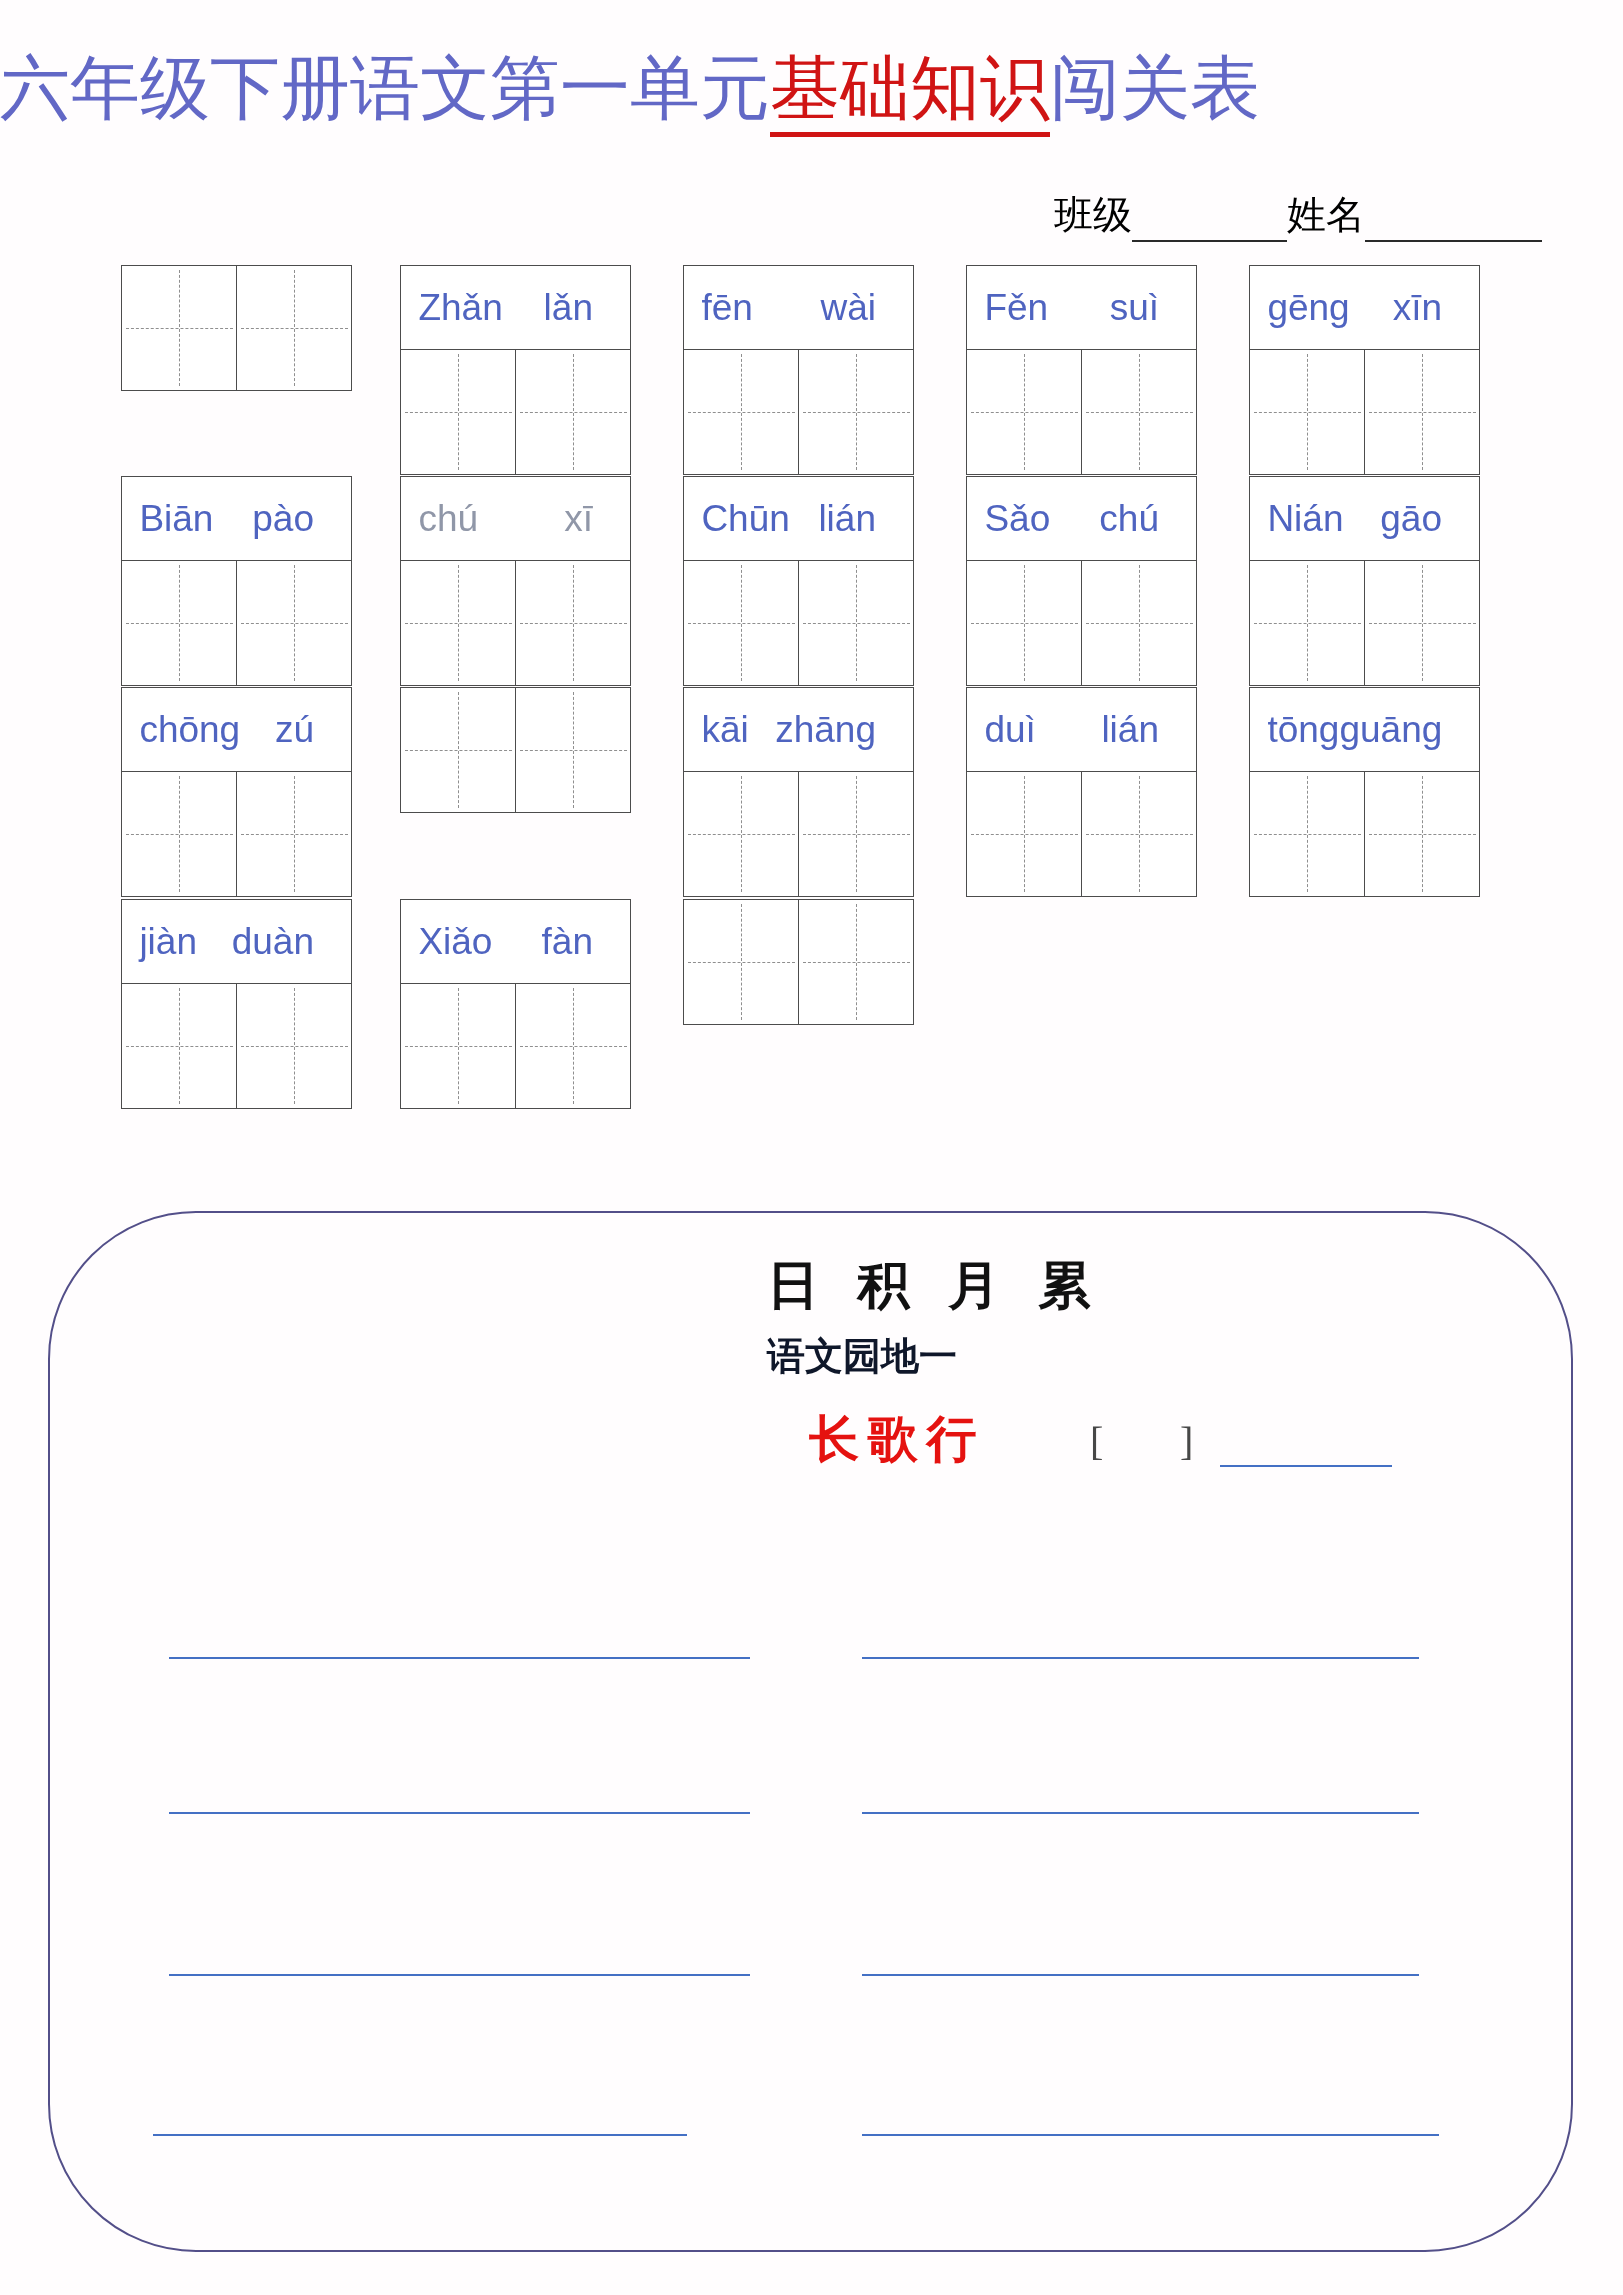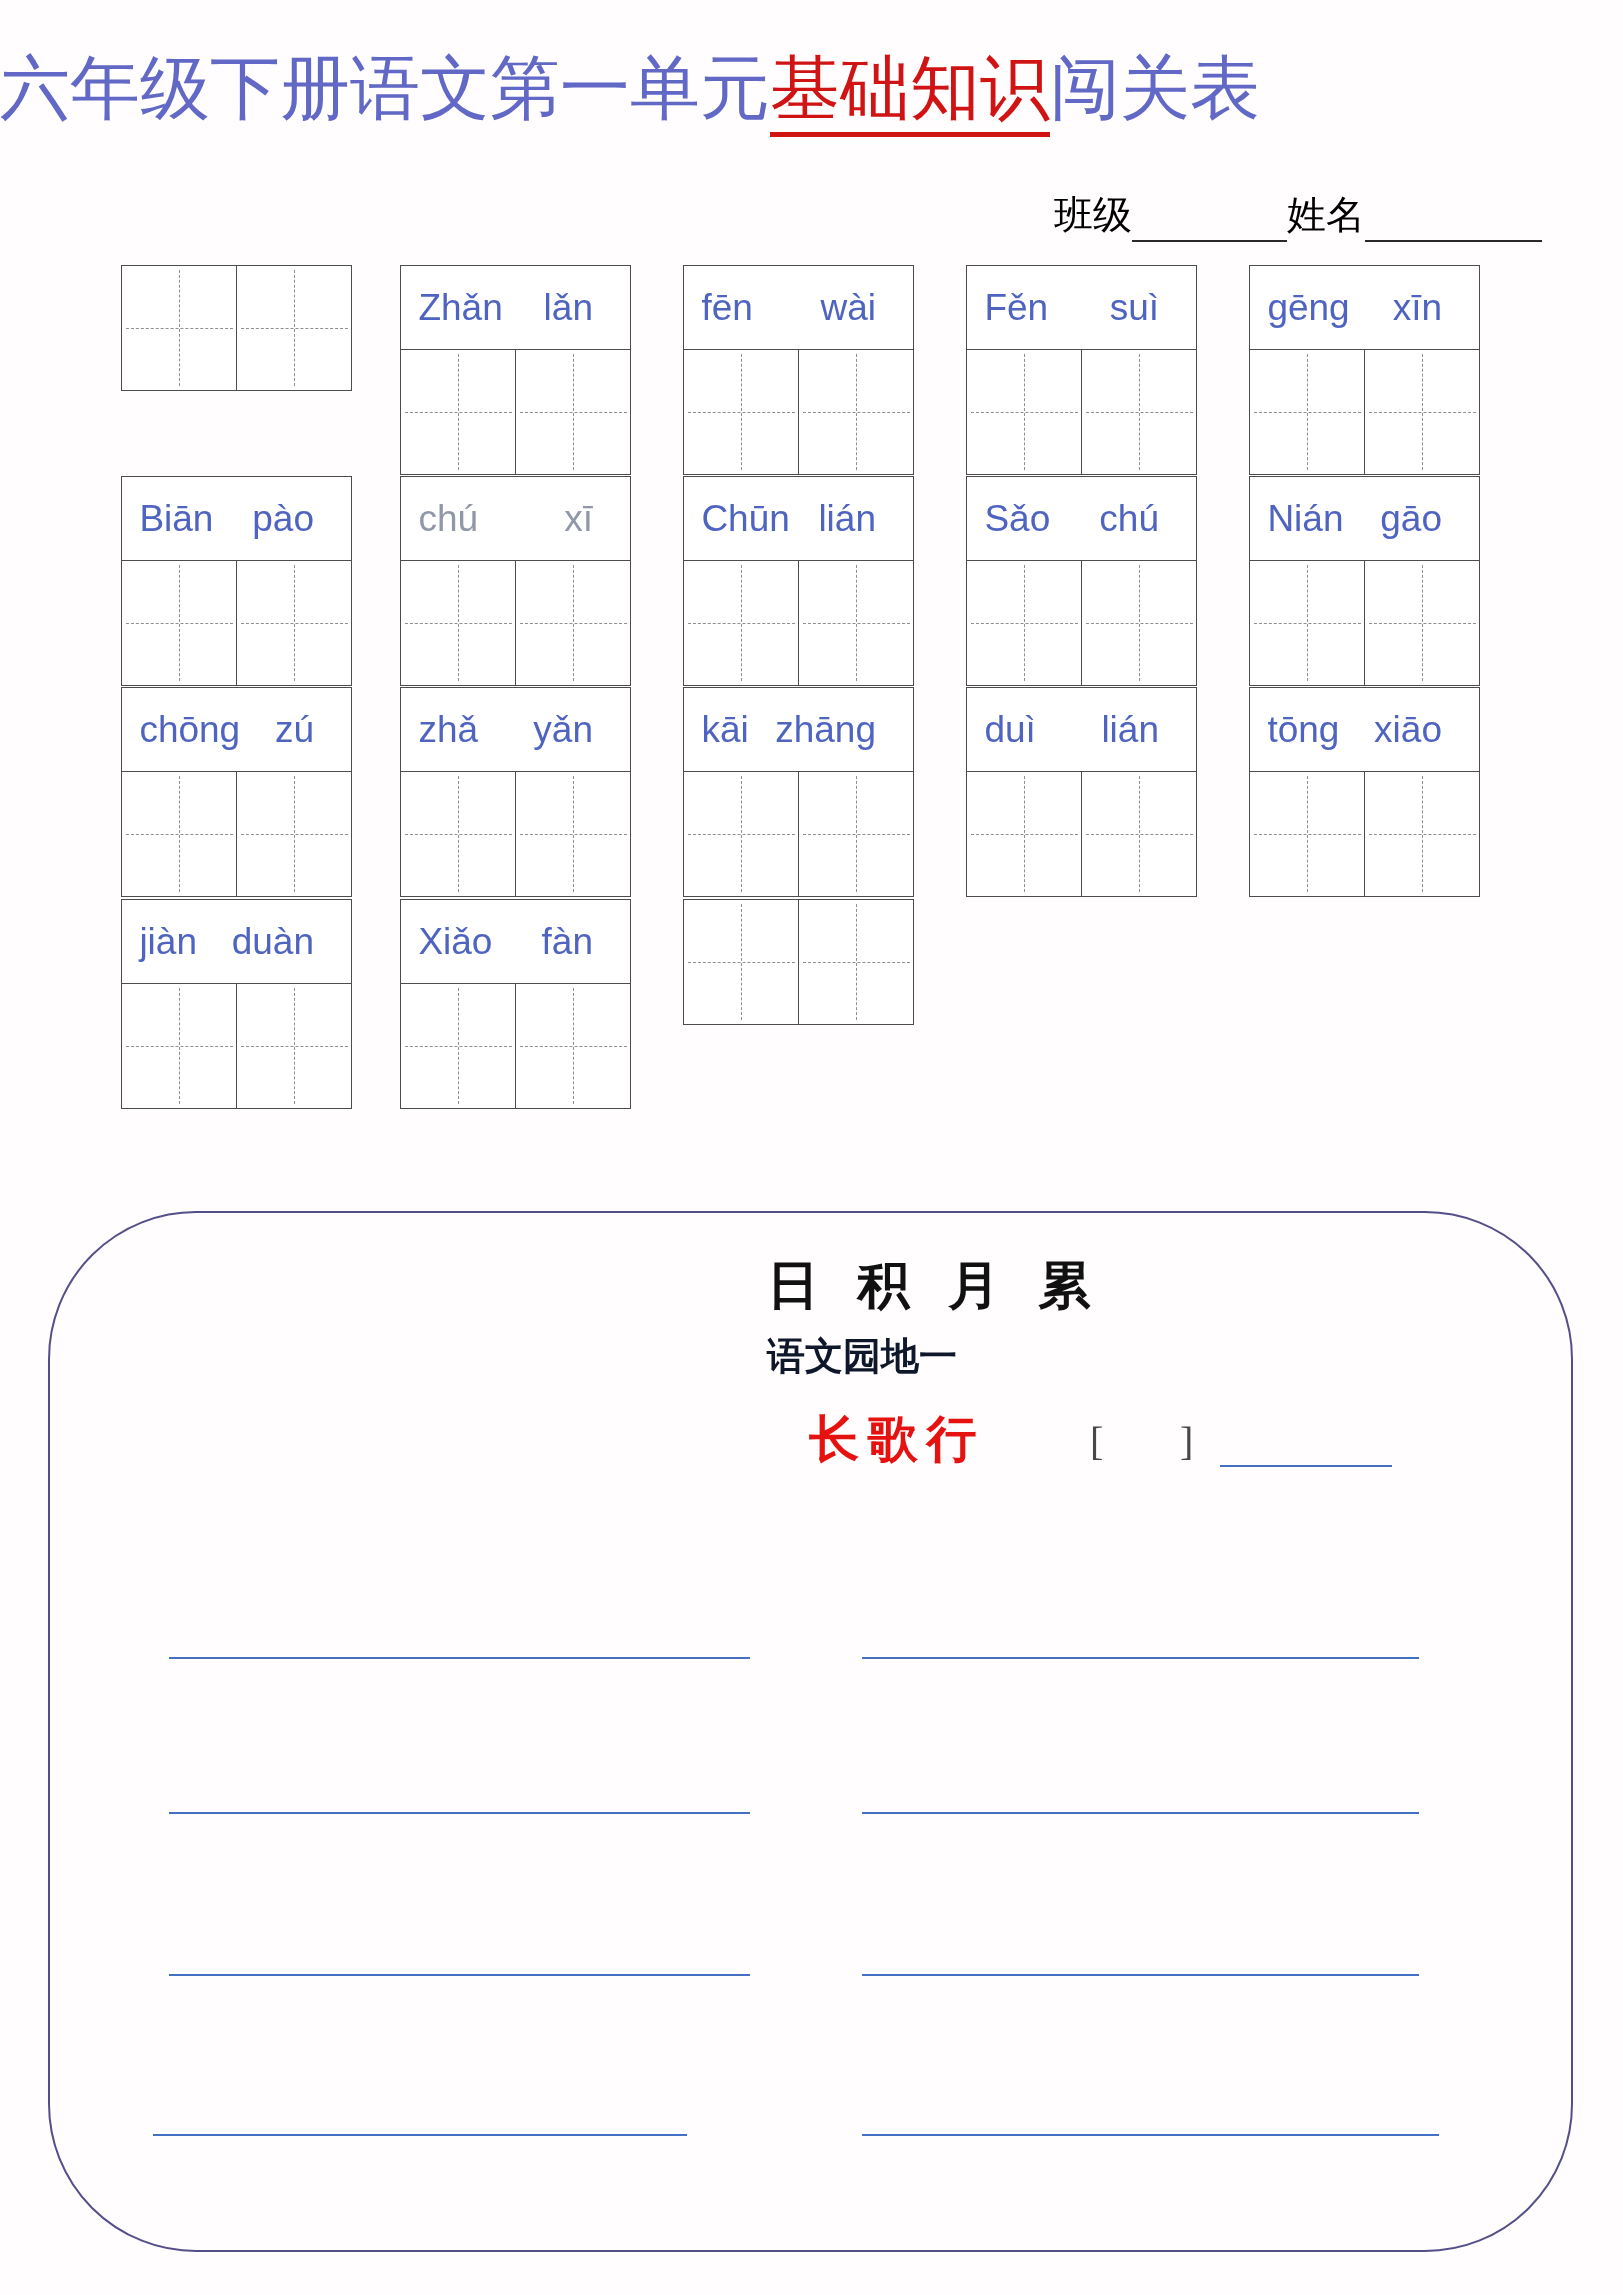--- a/index.html
+++ b/index.html
@@ -183,24 +183,20 @@
             <div class="dash-v"></div>
             <div class="dash-h"></div>
           </div>
           <div class="wbox">
             <div class="dash-v"></div>
             <div class="dash-h"></div>
           </div>
         </div>
       </div>
       <div class="unit" style="left: 400px; top: 687px;">
-        <div class="pinyin-row">
-          <span>zhǎ</span>
-          <span>yǎn</span>
-        </div>
         <div class="box-row">
           <div class="wbox">
             <div class="dash-v"></div>
             <div class="dash-h"></div>
           </div>
           <div class="wbox">
             <div class="dash-v"></div>
             <div class="dash-h"></div>
           </div>
         </div>
@@ -357,21 +353,21 @@
           </div>
           <div class="wbox">
             <div class="dash-v"></div>
             <div class="dash-h"></div>
           </div>
         </div>
       </div>
       <div class="unit" style="left: 1249px; top: 687px;">
         <div class="pinyin-row">
           <span>tōng</span>
-          <span>xiāo</span>
+          <span>guāng</span>
         </div>
         <div class="box-row">
           <div class="wbox">
             <div class="dash-v"></div>
             <div class="dash-h"></div>
           </div>
           <div class="wbox">
             <div class="dash-v"></div>
             <div class="dash-h"></div>
           </div>

